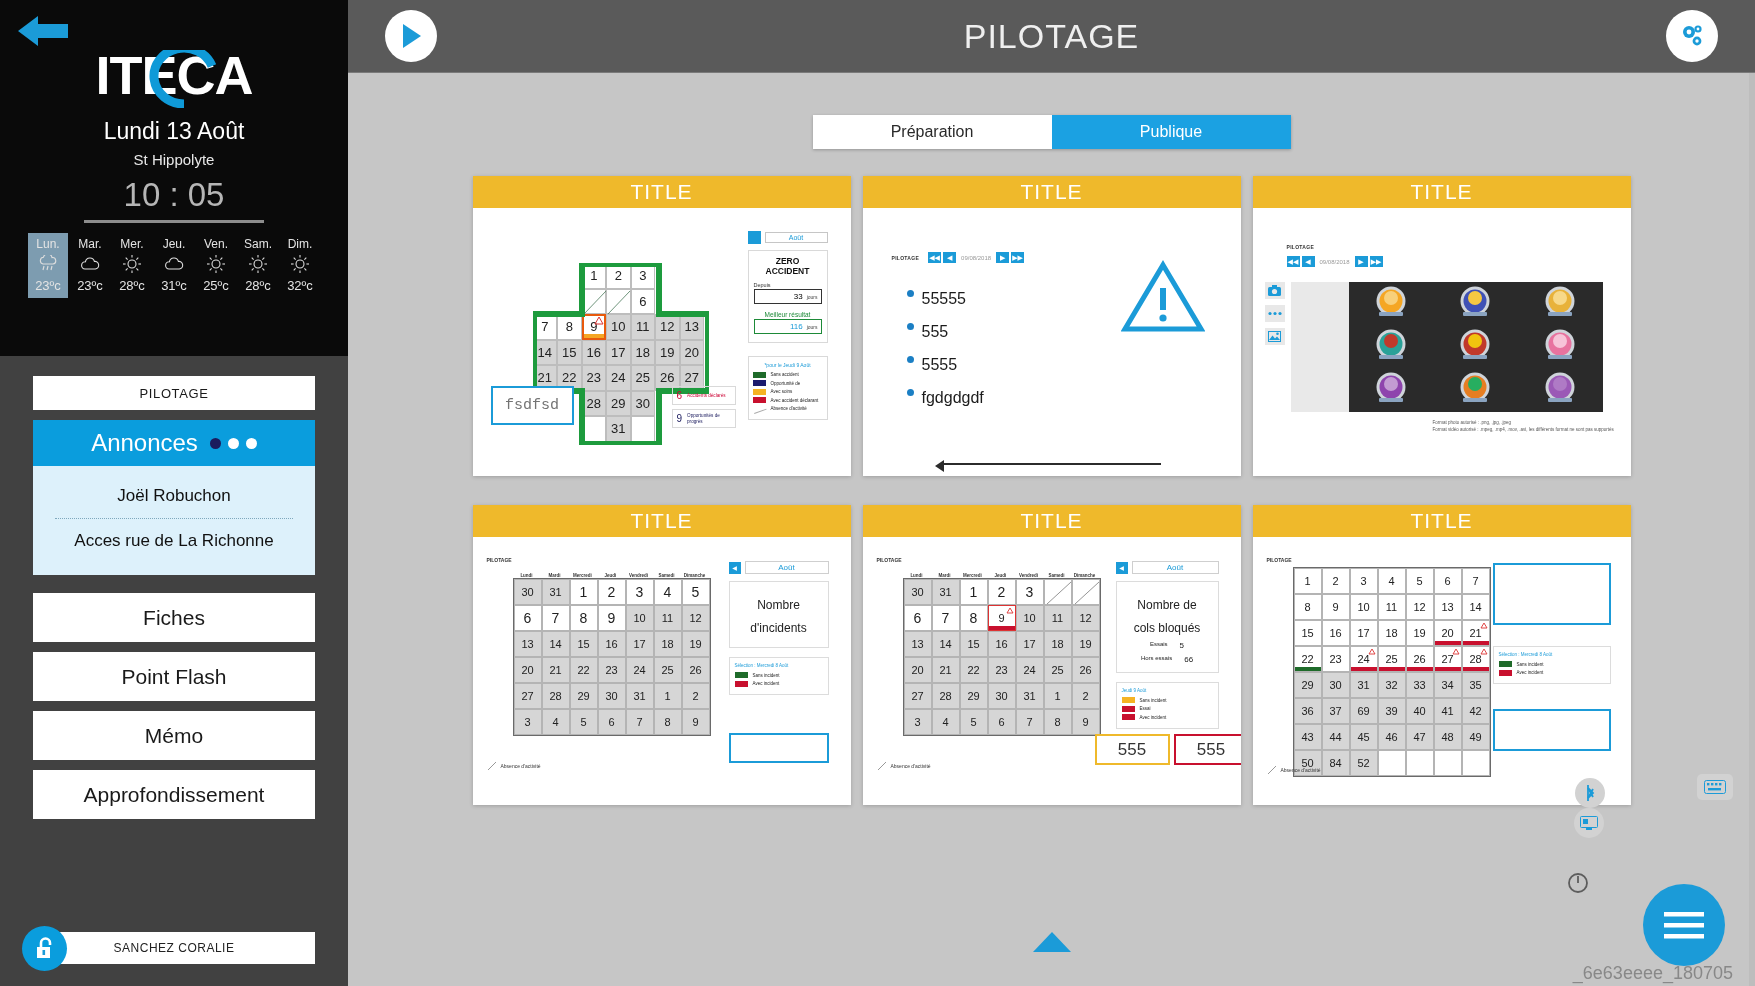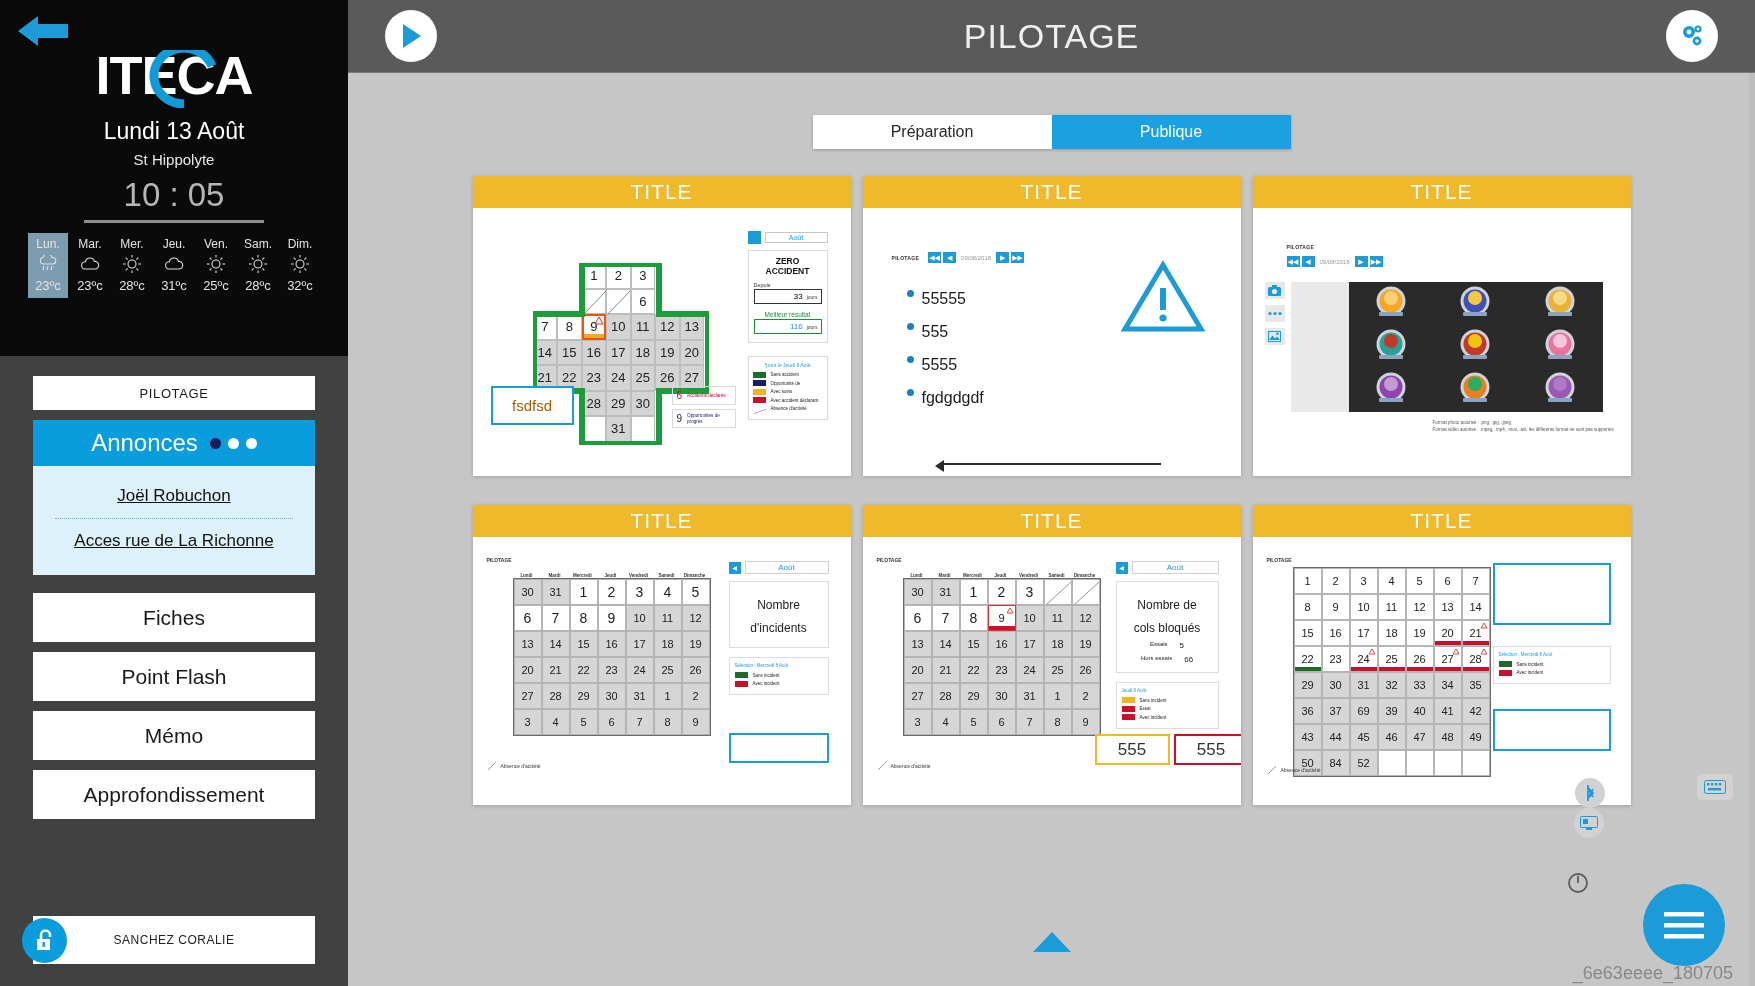--- a/index.html
+++ b/index.html
@@ -30,26 +30,26 @@
   .sb-menu { padding:20px 33px 0 33px; }
   .sb-btn { background:#fff; color:#1a1a1a; height:34px; display:flex; align-items:center;
      justify-content:center; font-size:13px; letter-spacing:.6px; margin-bottom:10px; cursor:pointer;}
   .sb-big { height:49px; font-size:21px; letter-spacing:0; }
   .ann-head { background:#0a9ddd; color:#fff; height:46px; display:flex; align-items:center;
      justify-content:center; gap:12px; font-size:24px; cursor:pointer; }
   .dots { display:flex; gap:7px; align-items:center; }
   .dot { width:11px; height:11px; border-radius:50%; background:#fff; }
   .dot.on { background:#1b1b5e; }
   .ann-body { background:#ddf1fb; padding:14px 4px 18px; }
-  .ann-item { text-align:center; font-size:17px; color:#111; padding:6px 4px;text-decoration:underline; }
+  .ann-item { text-align:center; font-size:17px; color:#111; padding:6px 4px; }
   .ann-sep { border-top:1px dotted #7fa8bd; margin:6px 18px; }
   .sb-user-wrap { position:absolute; left:33px; right:33px; bottom:22px; display:flex; align-items:center; }
   .lock-btn { width:45px; height:45px; border-radius:50%; background:#0a9ddd; display:flex;
      align-items:center; justify-content:center; position:absolute; left:-11px; z-index:3; cursor:pointer;}
-  .user-bar { background:#fff; height:48px; flex:1; display:flex; align-items:center;
+  .user-bar { background:#fff; height:32px; flex:1; display:flex; align-items:center;
      justify-content:center; font-size:12px; letter-spacing:.5px; color:#222; }
 
   
   .main { flex:1; height:986px; background:#c6c6c6; display:flex; flex-direction:column; position:relative;}
   .topbar { height:73px; background:#5a5a5a; position:relative; display:flex;
      align-items:center; justify-content:center; border-bottom:1px solid #7a7a7a;}
   .topbar .title { color:#efefef; font-size:34px; letter-spacing:1px; }
   .circ-btn { width:52px; height:52px; border-radius:50%; background:#fff; position:absolute;
      display:flex; align-items:center; justify-content:center; cursor:pointer;}
   .circ-left { left:37px; }
@@ -77,21 +77,21 @@
   
   .crosswrap { position:absolute; left:60px; top:55px; }
   .cw-row { display:flex; }
   .cw-c { width:24.5px; height:25.5px; border:.8px solid #bdbdbd; font-size:13px;
      display:flex; align-items:center; justify-content:center; color:#222; background:#fff; position:relative;}
   .cw-c.grey { background:#d4d4d4; }
   .cw-c.blank { border:none; background:transparent; }
   .cross-outline { position:absolute; left:0; top:0; pointer-events:none; }
   .fsd-box { position:absolute; left:18px; top:178px; width:83px; height:39px;
      border:2px solid #1b9bd8; background:#fff; display:flex; align-items:center;
-     justify-content:center; font-size:15px; color:#a16207; }
+     justify-content:center; font-size:15px; color:#737373;font-family:Liberation Mono, monospace; }
 
   .zeropanel { position:absolute; left:275px; top:23px; width:80px; }
   .zp-month { display:flex; align-items:center; gap:4px; }
   .zp-sq { width:13px; height:13px; background:#1b9bd8; }
   .zp-mon { flex:1; border:.7px solid #c6c6c6; font-size:7px; color:#1b9bd8;
      text-align:center; padding:1px 0; }
   .zp-box { border:.7px solid #d9d9d9; margin-top:6px; padding:6px 5px 8px; text-align:center; }
   .zp-title { font-size:8.5px; font-weight:bold; color:#111; line-height:1.15; }
   .zp-sub { font-size:5.5px; color:#333; text-align:left; margin-top:5px; }
   .zp-field { border:1px solid #333; font-size:8px; padding:2px 3px; text-align:right;

